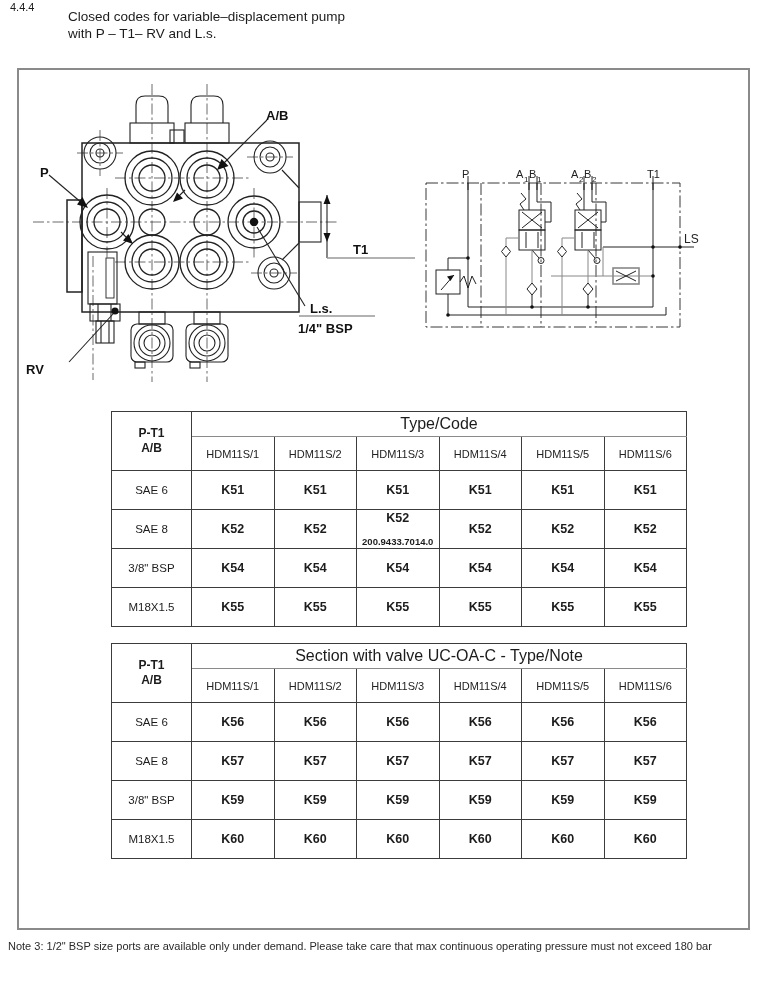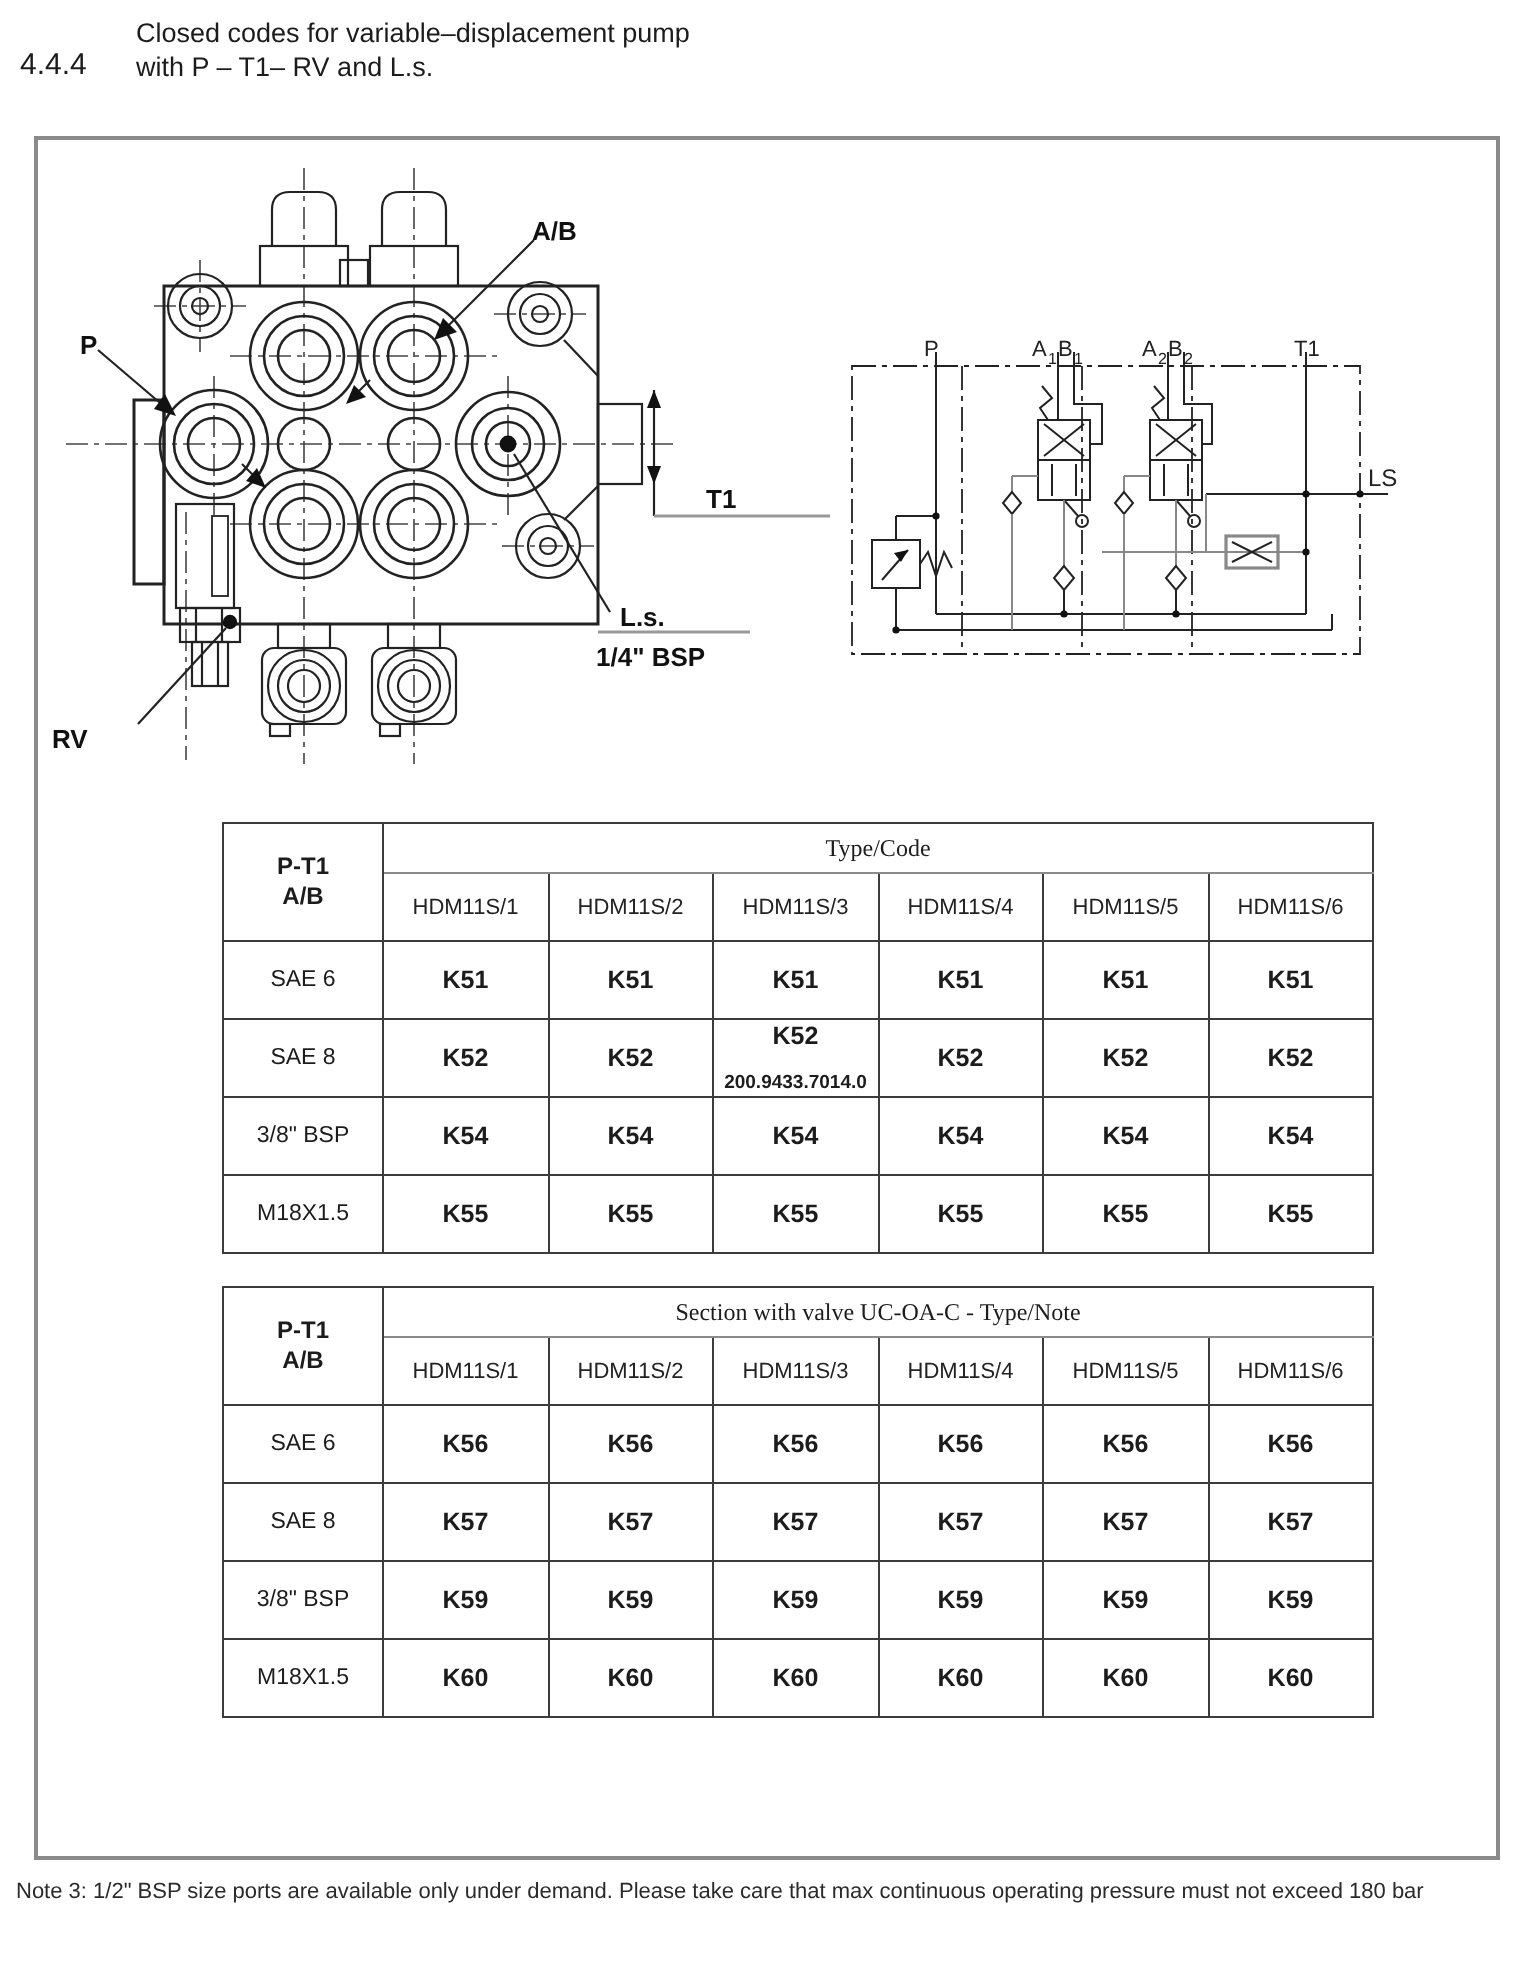--- a/index.html
+++ b/index.html
@@ -3,32 +3,32 @@
 <meta charset="utf-8">
 <style>
   html,body{margin:0;padding:0;background:#ffffff;}
   body{
     width:760px;height:991px;position:relative;overflow:hidden;
     font-family:"Liberation Sans","DejaVu Sans",sans-serif;
     color:#1c1c1c;-webkit-font-smoothing:antialiased;
   }
   .abs{position:absolute;}
   
-  .sec-num{left:10px;top:24px;font-size:15px;}
+  .sec-num{left:10px;top:1px;font-size:11px;}
   .titleblock{left:68px;top:8px;font-size:13.5px;line-height:17px;}
   
   .frame{left:17px;top:68px;width:729px;height:858px;border:2px solid #8a8a8a;background:#fff;}
   
   table.codes{border-collapse:collapse;table-layout:fixed;width:575px;background:#fff;}
   table.codes th,table.codes td{border:1px solid #3c3c3c;text-align:center;vertical-align:middle;padding:0;}
   table.codes{border:1.5px solid #2e2e2e;}
   .t1{left:111px;top:411px;}
   .t2{left:111px;top:643px;}
   th.corner{font-size:12px;font-weight:700;line-height:15px;}
-  th.spanhead{font-size:12px;font-weight:400;height:24px;border-bottom-color:#8a8a8a !important;font-family:Liberation Serif, serif;}
+  th.spanhead{font-size:16px;font-weight:400;height:24px;border-bottom-color:#8a8a8a !important;}
   th.colhead{font-size:11px;font-weight:400;height:33px;color:#222;}
   th.rowhead{font-size:11.5px;font-weight:400;height:38px;}
   td.val{font-size:12.5px;font-weight:700;height:38px;}
   .subcode{font-size:9.5px;font-weight:700;line-height:10px;margin-top:12px;}
   
   .notes{left:8px;top:938px;font-size:11px;line-height:17.5px;color:#2a2a2a;width:748px;}
   
   svg text{font-family:"Liberation Sans","DejaVu Sans",sans-serif;fill:#111;}
   svg .lbl{font-size:13px;font-weight:700;}
   svg .slbl{font-size:11px;font-weight:400;fill:#222;}

